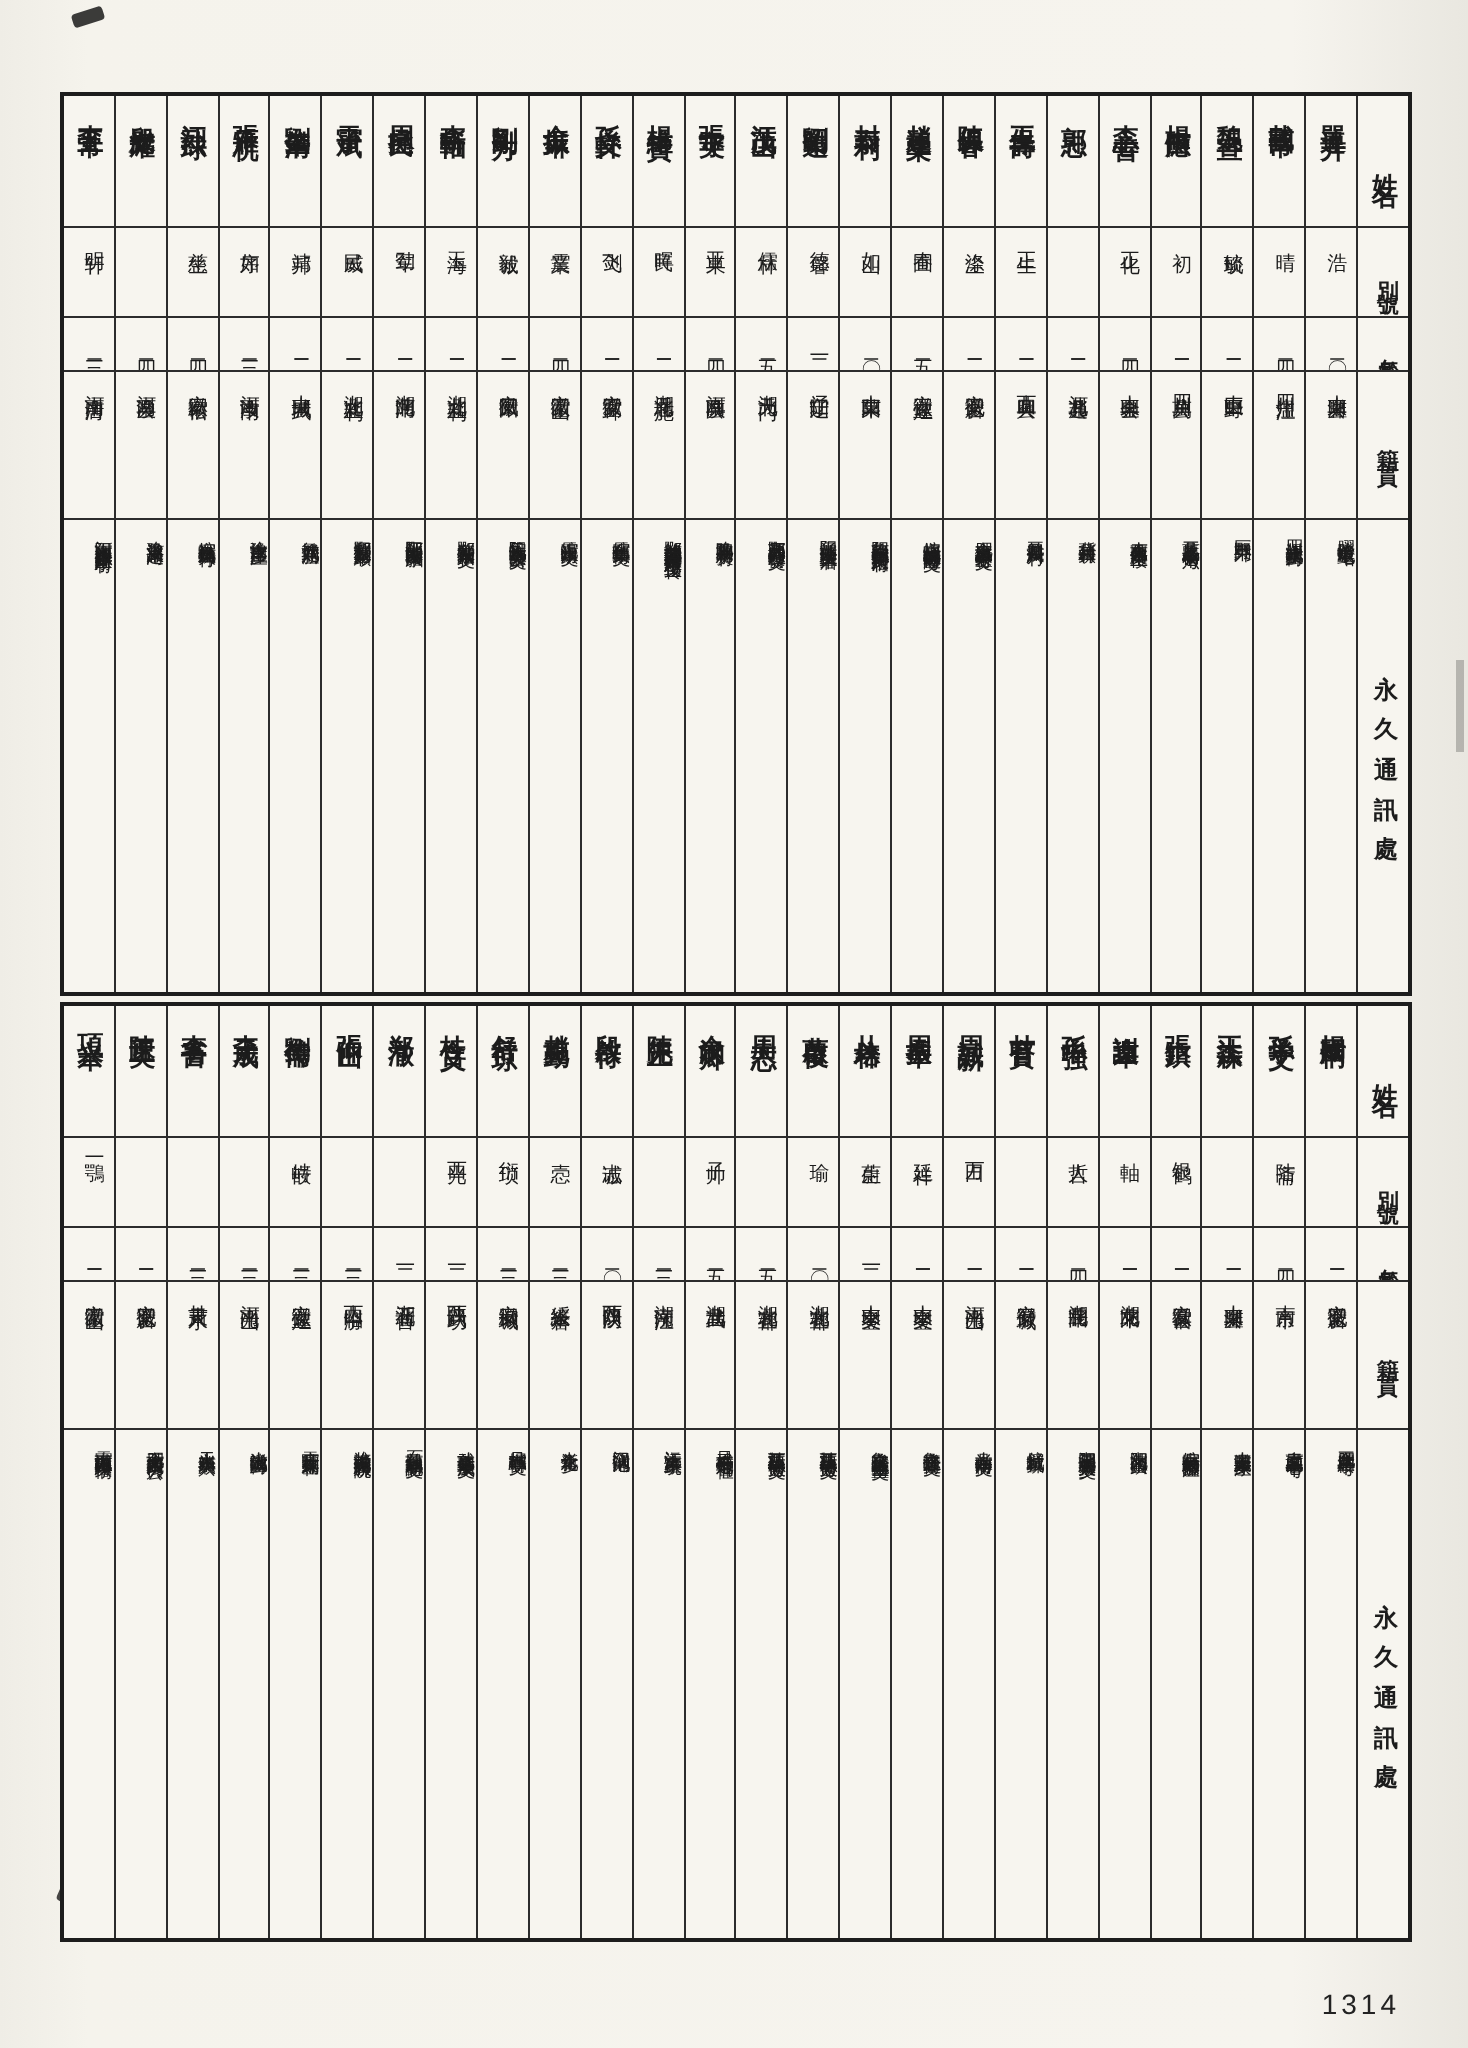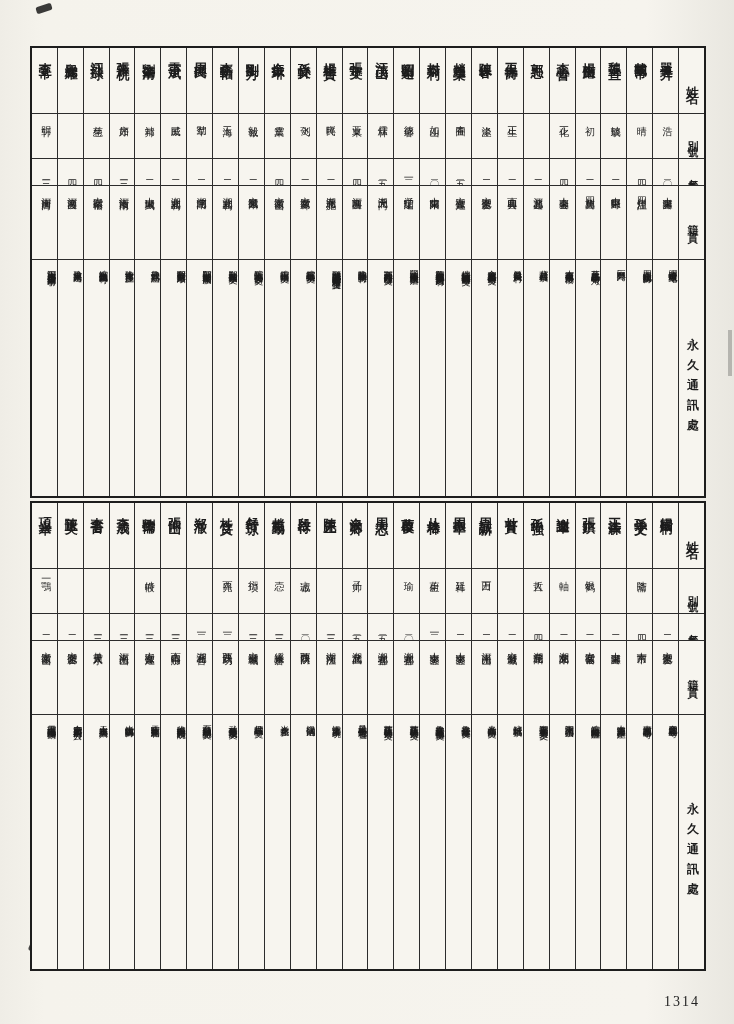--- a/index.html
+++ b/index.html
@@ -40,21 +40,21 @@
   .c-address{flex:1 1 auto;font-size:9px;letter-spacing:0.5px;line-height:1.3;padding-top:3px;}
   .head-col .cell{font-weight:bold;text-align:center;}
   .head-col .c-name{font-size:13px;letter-spacing:5px;}
   .head-col .c-alias{font-size:11px;letter-spacing:5px;}
   .head-col .c-age{font-size:10px;letter-spacing:1px;}
   .head-col .c-origin{font-size:11px;letter-spacing:8px;}
   .head-col .c-address{font-size:12px;letter-spacing:20px;line-height:23px;}
   .page-num{
     position:absolute;right:34px;bottom:14px;
     font-size:14px;letter-spacing:2px;color:#222;
-    font-family:Liberation Serif, serif;
+    font-family:Liberation Sans, sans-serif;
   }
   .artifact{position:absolute;background:#1a1a1a;border-radius:2px;}
   .artifact.a1{left:36px;top:5px;width:16px;height:7px;transform:rotate(-18deg);opacity:.85;}
   .artifact.a2{left:30px;bottom:72px;width:9px;height:13px;transform:rotate(24deg);opacity:.8;}
   .artifact.a3{right:2px;top:330px;width:4px;height:46px;opacity:.25;border-radius:0;}
 </style>
 </head>
 <body style="--paper: #f7f5ef; --ink: #1c1c1c;">
 
 <div class="page">

